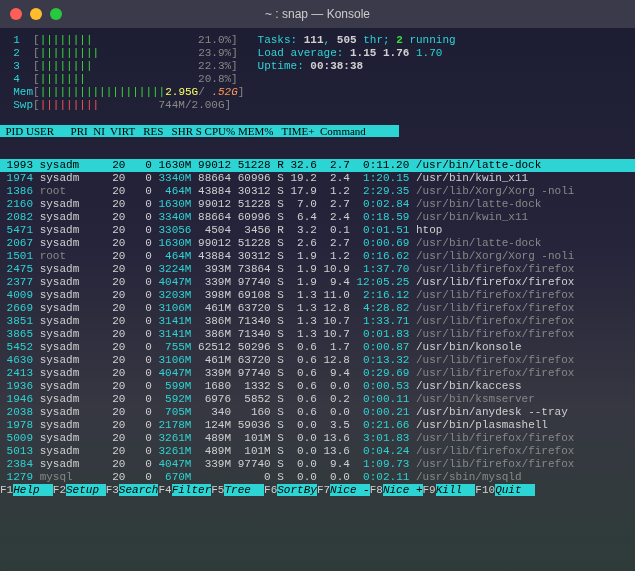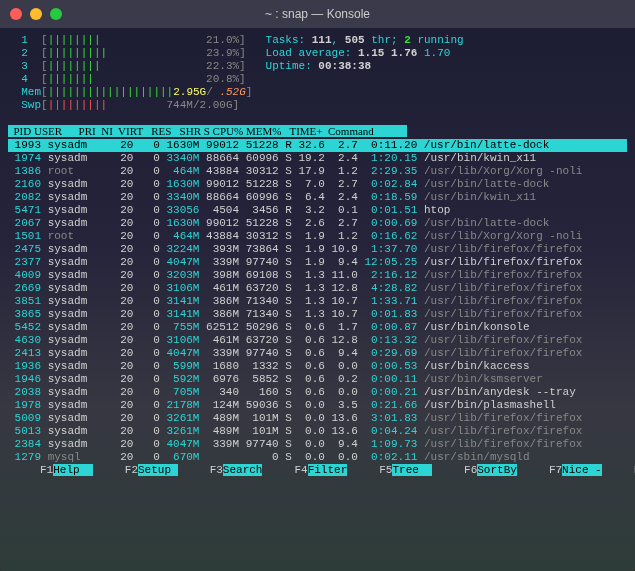--- a/index.html
+++ b/index.html
@@ -39,37 +39,37 @@
     position: absolute;
     left: 50%;
     transform: translateX(-50%);
     color: #ccc;
     font-size: 12px;
     font-family: sans-serif;
   }
   .term {
     flex: 1;
     background: linear-gradient(to bottom, rgba(30,25,45,0.95) 0%, rgba(40,30,50,0.92) 40%, rgba(60,50,55,0.9) 70%, rgba(50,55,45,0.9) 100%);
-    padding: 6px 8px;
+    padding: 6px 0;
     white-space: pre;
     overflow: hidden;
     line-height: 13px;
   }
   .cyan { color: #2dd4d4; }
   .green { color: #3ade3a; }
   .white { color: #d0d0d0; }
   .grey { color: #888; }
   .red { color: #ff5555; }
   .yellow { color: #ffff66; }
   .orange { color: #ff9955; font-style: italic; }
   .bold { font-weight: bold; }
   .hdr { background: #2dd4d4; color: #000; font-family: Liberation Serif, serif; }
-  .sel { background: #2dd4d4; color: #000; }
-  .fbar { background: #2dd4d4; color: #000; }
-  .fkey { color: #d0d0d0; background: transparent; margin-left: 32px; }
+  .sel { background: #2dd4d4; color: #000; margin-top: 20px; }
+  .fbar { background: #2dd4d4; color: #000; font-style: italic; }
+  .fkey { color: #d0d0d0; background: transparent; }
   .row { display: block; }
 </style>
 </head>
 <body>
 
 <div class="window">
   <div class="titlebar">
     <div class="winbtn close-btn"></div>
     <div class="winbtn min-btn"></div>
     <div class="winbtn max-btn"></div>

